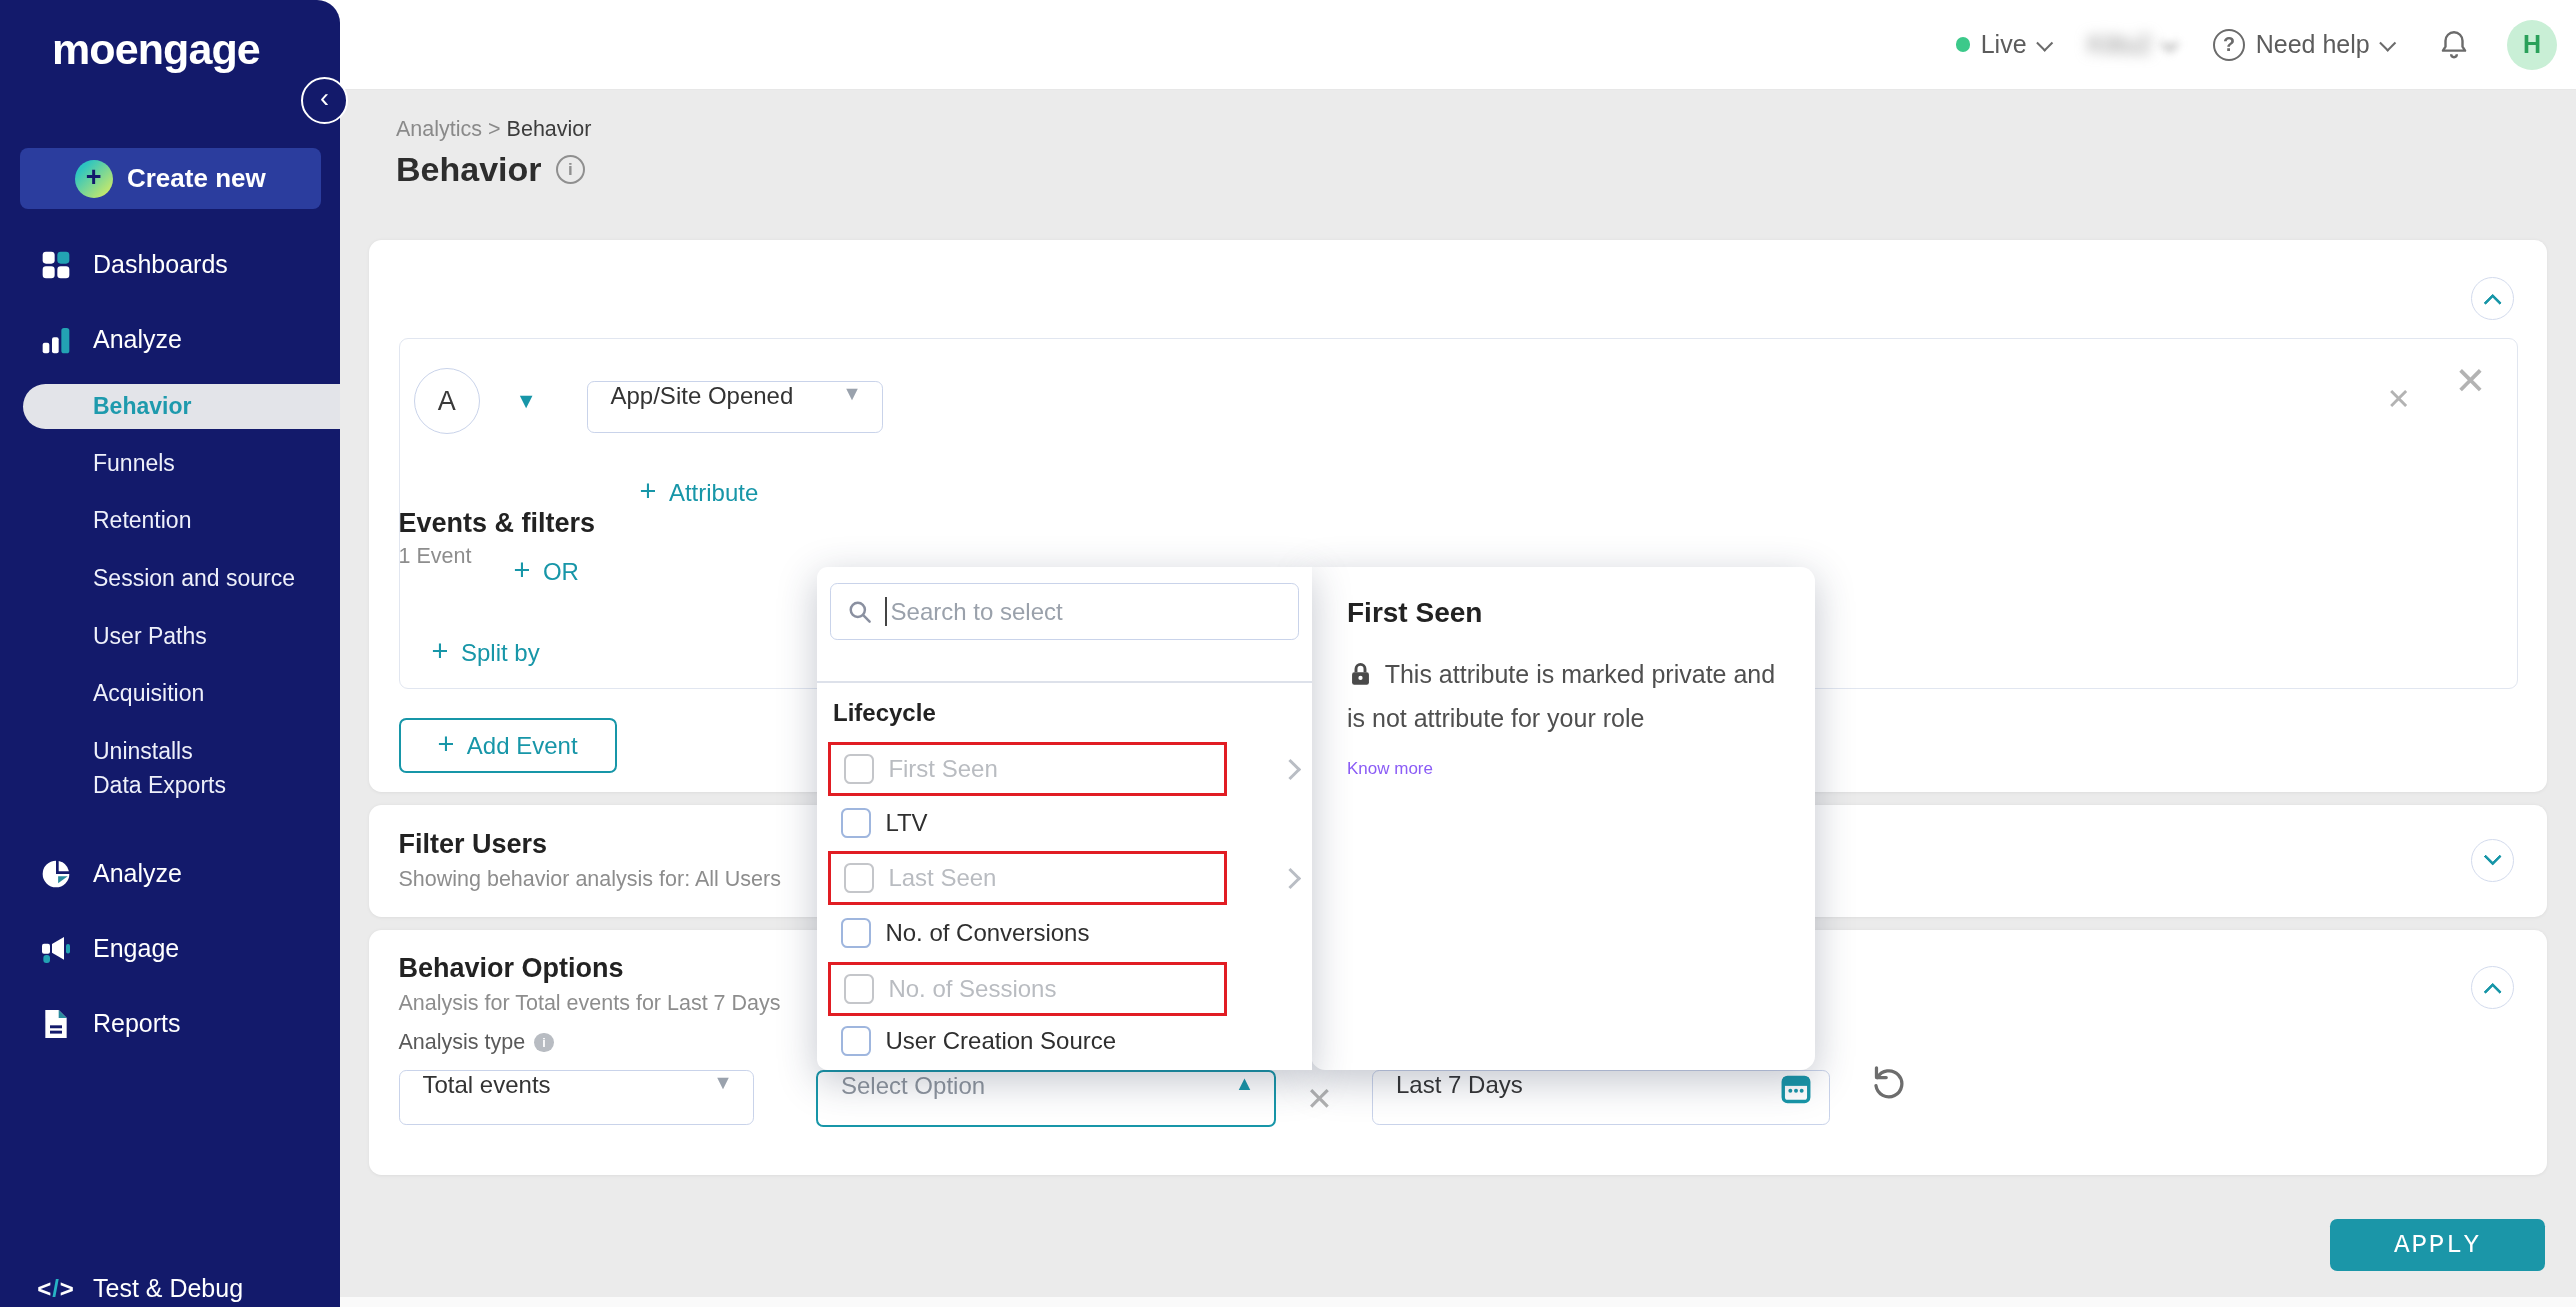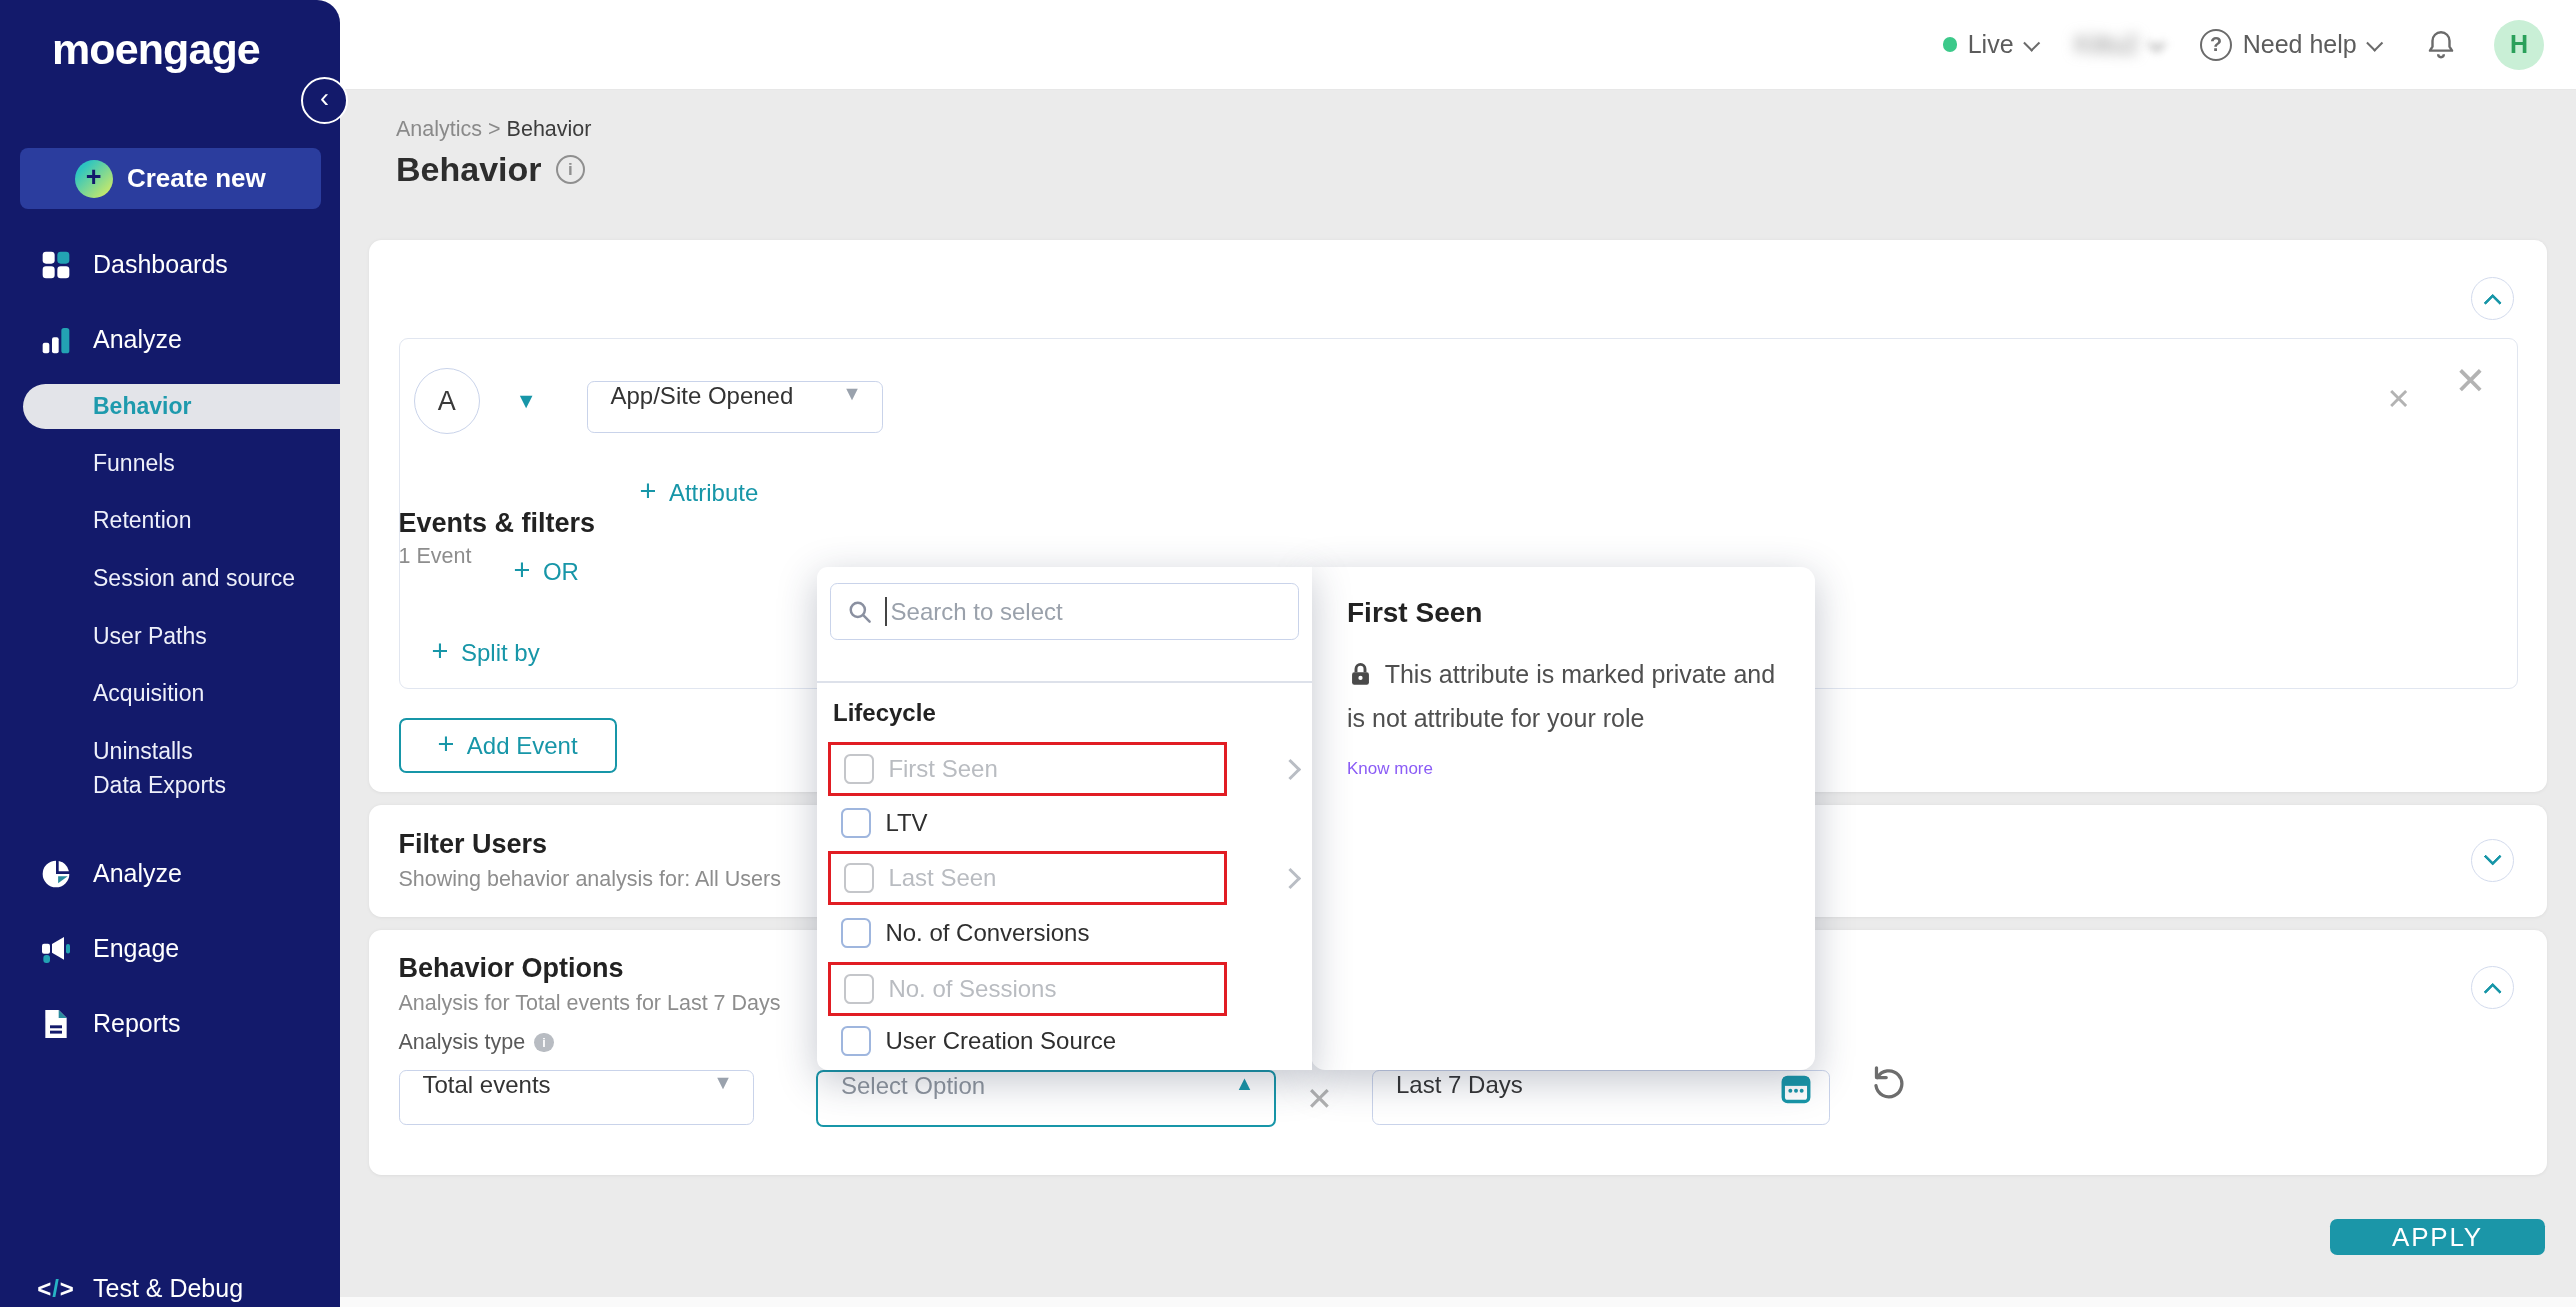--- a/index.html
+++ b/index.html
@@ -5,21 +5,21 @@
   * { margin:0; padding:0; box-sizing:border-box; }
   html,body { background:#ebebeb; }
   #app {
     position:relative; width:2576px; height:1308px; overflow:hidden;
     background:#ebebeb; font-family:"Liberation Sans", sans-serif; color:#2f2f2f;
   }
   
   .topbar {
     position:absolute; left:0; top:0; right:0; height:90px; background:#fff;
     border-bottom:1.8px solid #e7e7e7; display:flex; align-items:center; z-index:2;
-    padding-right:32px;
+    padding-right:19px;
     margin-left:8px;
   }
   .topbar .spacer { flex:1; }
   .tb-group { display:flex; align-items:center; gap:10.7px; margin-left:39px; }
   .live-dot { width:14.3px; height:14.3px; border-radius:50%; background:#3cc98a; }
   .tb-label { font-size:25px; color:#5c5c5c; }
   .caret-down-sm { width:11.6px; height:11.6px; border-right:2.7px solid #6b6b6b; border-bottom:2.7px solid #6b6b6b; transform:rotate(45deg) translateY(-2.7px); }
   .blurred { filter:blur(6.3px); color:#8a8a8a; font-size:25px; }
   .help-circle { width:32px; height:32px; border:2.7px solid #6b6b6b; border-radius:50%; display:flex; align-items:center; justify-content:center; font-size:19.7px; font-weight:700; color:#6b6b6b; }
   .help-circle::after { content:"?"; }
@@ -102,21 +102,21 @@
   .bo-analysis-label { position:absolute; left:29.5px; top:100px; font-size:21.5px; color:#5a5a5a; display:flex; align-items:center; gap:9px; }
   .info-dot { width:19.7px; height:19.7px; border-radius:50%; background:#b8bcc2; color:#fff; font-size:12.5px; font-weight:700; display:flex; align-items:center; justify-content:center; }
   .info-dot::after { content:"i"; }
   .total-events { position:absolute; left:29.5px; top:140px; width:355px; height:55px; }
   .select-option { position:absolute; left:447px; top:140px; width:460px; height:57px; border-color:#1796a8; border-width:2.2px; }
   .select-option .scaret { color:#1796a8; }
   .date-field { position:absolute; left:1003px; top:140px; width:458px; height:55px; }
   .date-field .cal { margin-left:auto; margin-right:16px; }
   .refresh { position:absolute; left:1500px; top:131px; width:39px; height:39px; }
   
-  .apply-btn { position:absolute; left:2330px; top:1219px; width:215px; height:36px; background:#1b96a8; border-radius:7.2px; color:#fff; font-size:26px; letter-spacing:1.8px; display:flex; align-items:center; justify-content:center; z-index:1; }
+  .apply-btn { position:absolute; left:2330px; top:1219px; width:215px; height:52px; background:#1b96a8; border-radius:7.2px; color:#fff; font-size:26px; letter-spacing:1.8px; display:flex; align-items:center; justify-content:center; z-index:1;font-family:Liberation Mono, monospace; }
   .bottom-strip { position:absolute; left:340px; top:1297px; right:0; height:10.7px; background:#fafafa; }
 </style>
 </head>
 <body>
 
 <div id="app">
 
   <div class="topbar">
     <div class="spacer"></div>
     <div class="tb-group">

